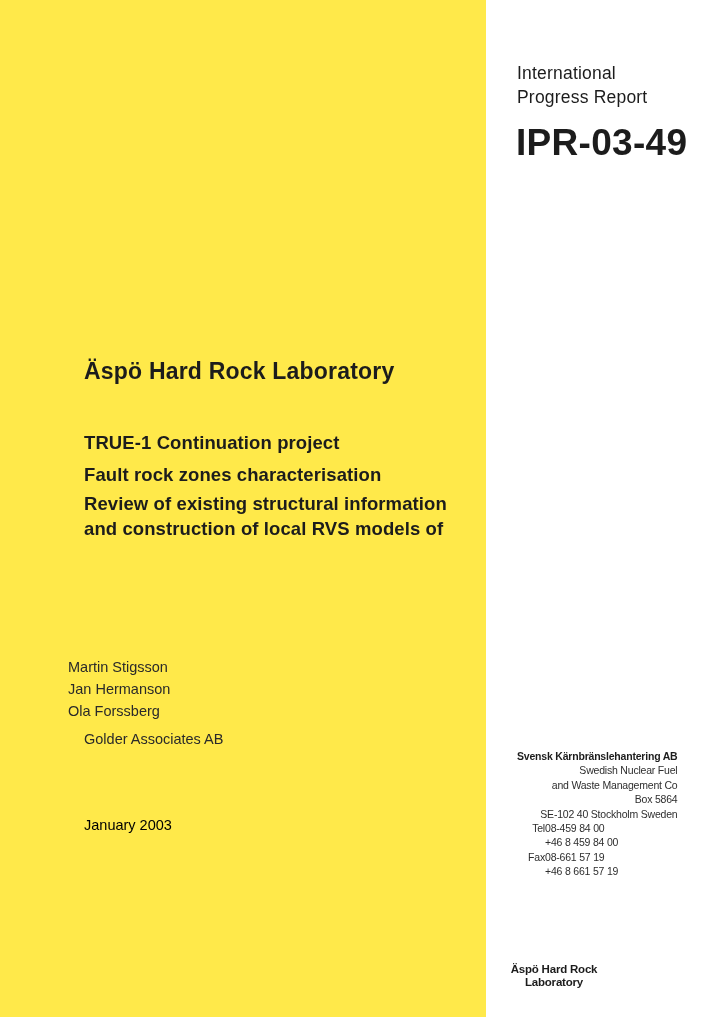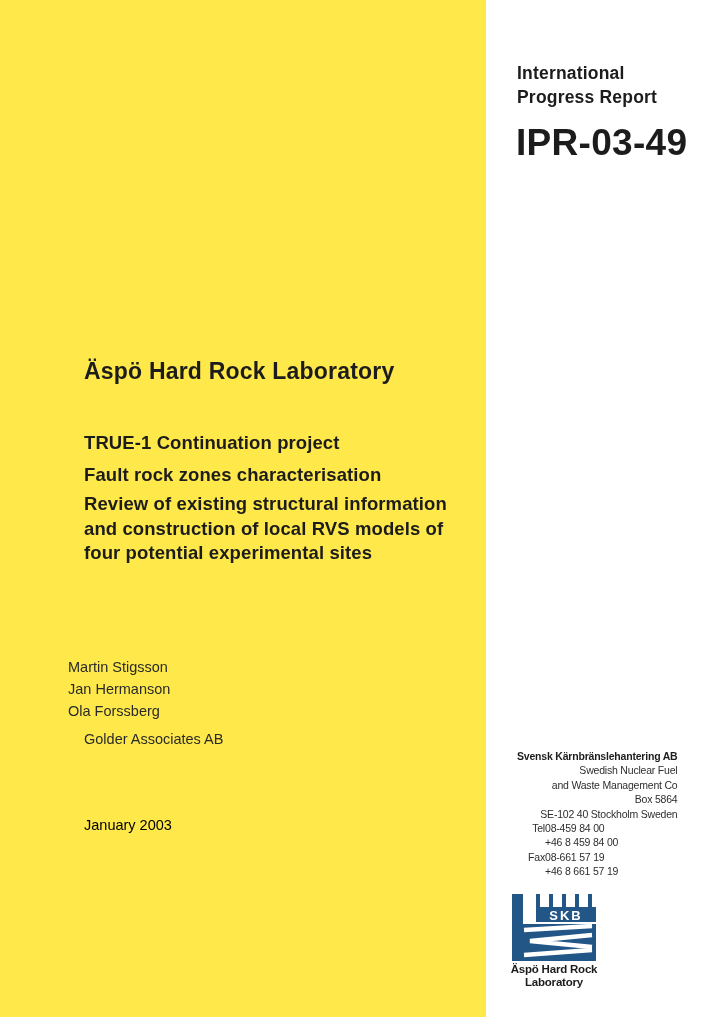--- a/index.html
+++ b/index.html
@@ -17,21 +17,21 @@
   .title{position:absolute;left:84px;top:358px;font-size:23px;font-weight:bold;letter-spacing:0.2px;}
   .sub{position:absolute;left:84px;font-size:18.5px;font-weight:bold;letter-spacing:0.1px;}
   .sub1{top:432px;}
   .sub2{top:464px;}
   .desc{position:absolute;left:84px;top:492px;font-size:18.5px;font-weight:bold;line-height:24.5px;letter-spacing:0.1px;}
   .authors{position:absolute;left:68px;top:656px;font-size:14.5px;line-height:22px;color:#2a2a2a;}
   .affiliation{position:absolute;left:84px;top:731px;font-size:14.5px;color:#2a2a2a;}
   .date{position:absolute;left:84px;top:817px;font-size:14.5px;color:#000000;}
 
   
-  .report-kind{position:absolute;left:517px;top:62px;font-size:17.5px;font-weight:bold;line-height:23.5px;letter-spacing:0.2px;}
+  .report-kind{position:absolute;left:517px;top:62px;font-size:17.5px;font-weight:normal;line-height:23.5px;letter-spacing:0.2px;}
   .report-number{position:absolute;left:516px;top:122px;font-size:37px;font-weight:bold;letter-spacing:0.3px;}
 
   .publisher{position:absolute;left:517px;top:749px;font-size:10.5px;line-height:14.4px;color:#2e2e2e;letter-spacing:-0.2px;text-align:right;}
   .pub-name{font-weight:bold;color:#1c1c1c;}
   .prow{display:flex;}
   .plabel{width:28px;flex:0 0 28px;}
 
   .logo{position:absolute;left:512px;top:894px;width:84px;}
   .logo svg{display:block;}
   .logo-caption{position:absolute;left:496px;top:963px;width:116px;text-align:center;
@@ -45,21 +45,20 @@
   <div class="yellow-panel"></div>
 
   <h1 class="title">Äspö Hard Rock Laboratory</h1>
 
   <div class="sub sub1">TRUE-1 Continuation project</div>
   <div class="sub sub2">Fault rock zones characterisation</div>
 
   <div class="desc">
     <div>Review of existing structural information</div>
     <div>and construction of local RVS models of</div>
-    <div>four potential experimental sites</div>
   </div>
 
   <div class="authors">
     <div>Martin Stigsson</div>
     <div>Jan Hermanson</div>
     <div>Ola Forssberg</div>
   </div>
 
   <div class="affiliation">Golder Associates AB</div>
 
@@ -89,39 +88,19 @@
     <div class="prow">
       <span class="plabel">Fax</span>
       <span>08-661 57 19</span>
     </div>
     <div class="prow">
       <span class="plabel"></span>
       <span>+46 8 661 57 19</span>
     </div>
   </div>
 
-  <div class="logo">
-    <svg viewBox="0 0 84 67" width="84" height="67" xmlns="http://www.w3.org/2000/svg">
-
-      <rect x="0" y="0" width="11" height="30" fill="#215687"></rect>
-
-      <rect x="24" y="0" width="4" height="14" fill="#215687"></rect>
-      <rect x="37" y="0" width="4" height="14" fill="#215687"></rect>
-      <rect x="50" y="0" width="4" height="14" fill="#215687"></rect>
-      <rect x="63" y="0" width="4" height="14" fill="#215687"></rect>
-      <rect x="76" y="0" width="4" height="14" fill="#215687"></rect>
-
-      <rect x="24" y="13" width="60" height="15" fill="#215687"></rect>
-      <text x="54" y="25.5" text-anchor="middle" font-family="Liberation Sans, DejaVu Sans, sans-serif" font-size="13" font-weight="bold" letter-spacing="2" fill="#ffffff">SKB</text>
-
-      <rect x="0" y="30" width="84" height="37" fill="#215687"></rect>
-      <path d="M12,36 L80,32" stroke="#ffffff" stroke-width="4.5" fill="none"></path>
-      <path d="M80,41 L18,47 L80,53" stroke="#ffffff" stroke-width="4.5" fill="none"></path>
-      <path d="M12,61 L80,56" stroke="#ffffff" stroke-width="4.5" fill="none"></path>
-    </svg>
-  </div>
 
   <div class="logo-caption">
     <div>Äspö Hard Rock</div>
     <div>Laboratory</div>
   </div>
 
 </div>
 
 </body></html>

